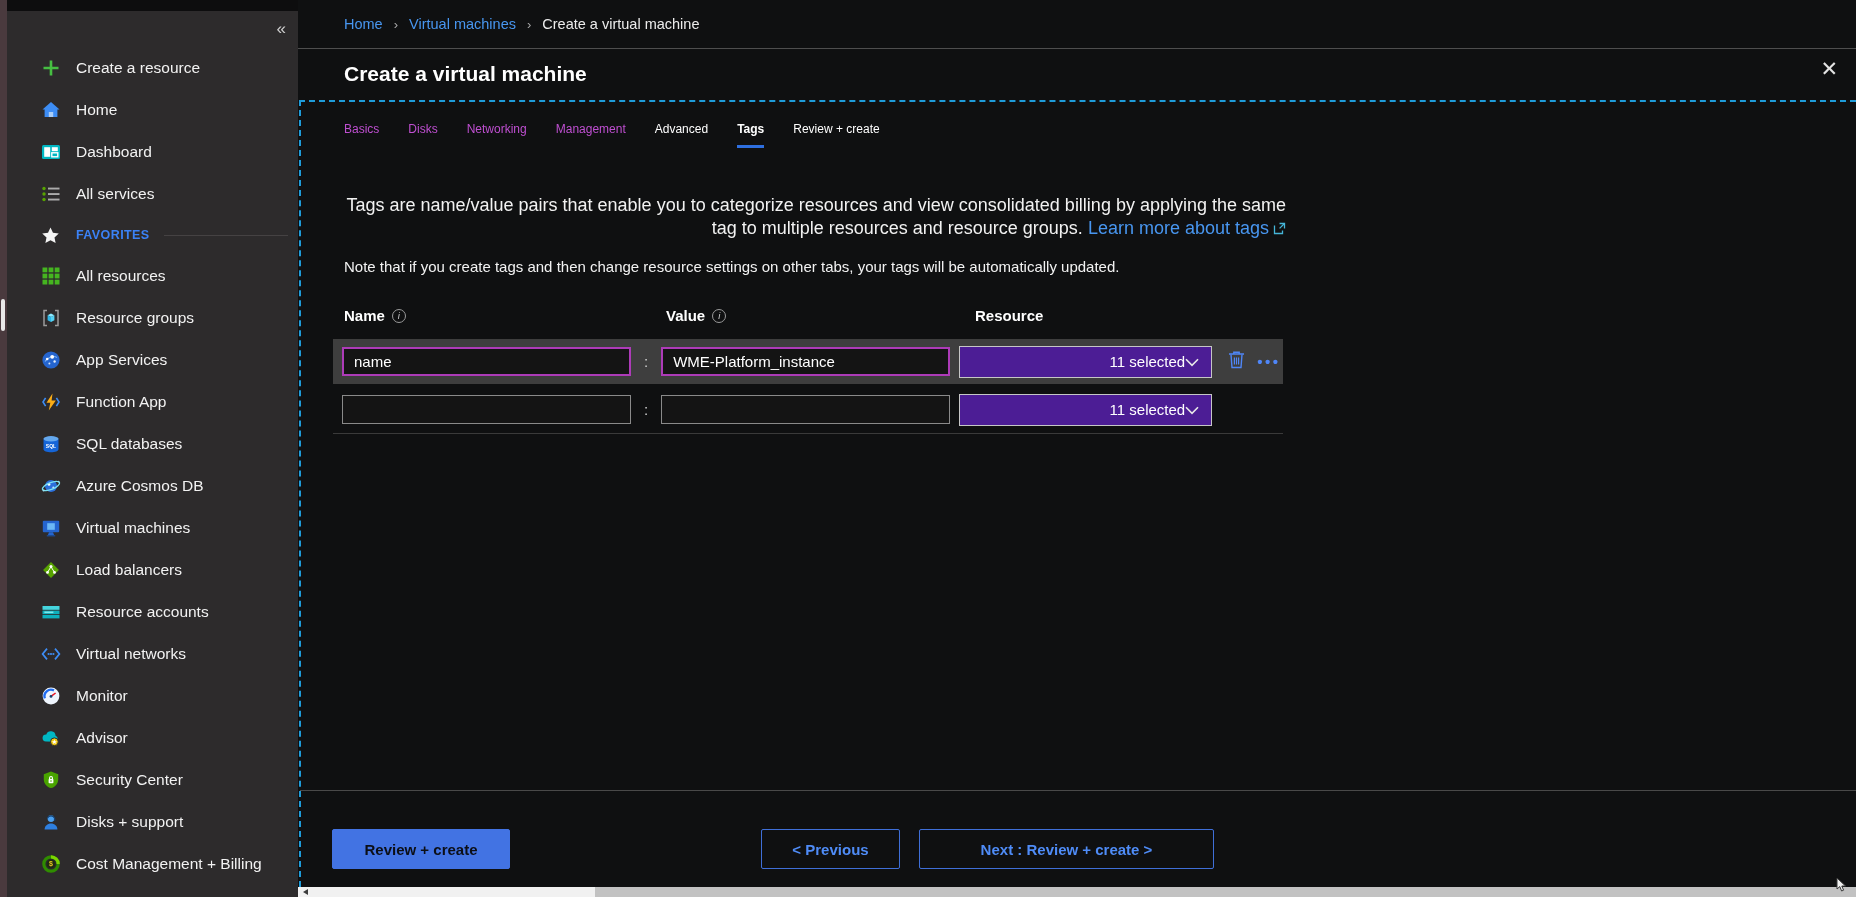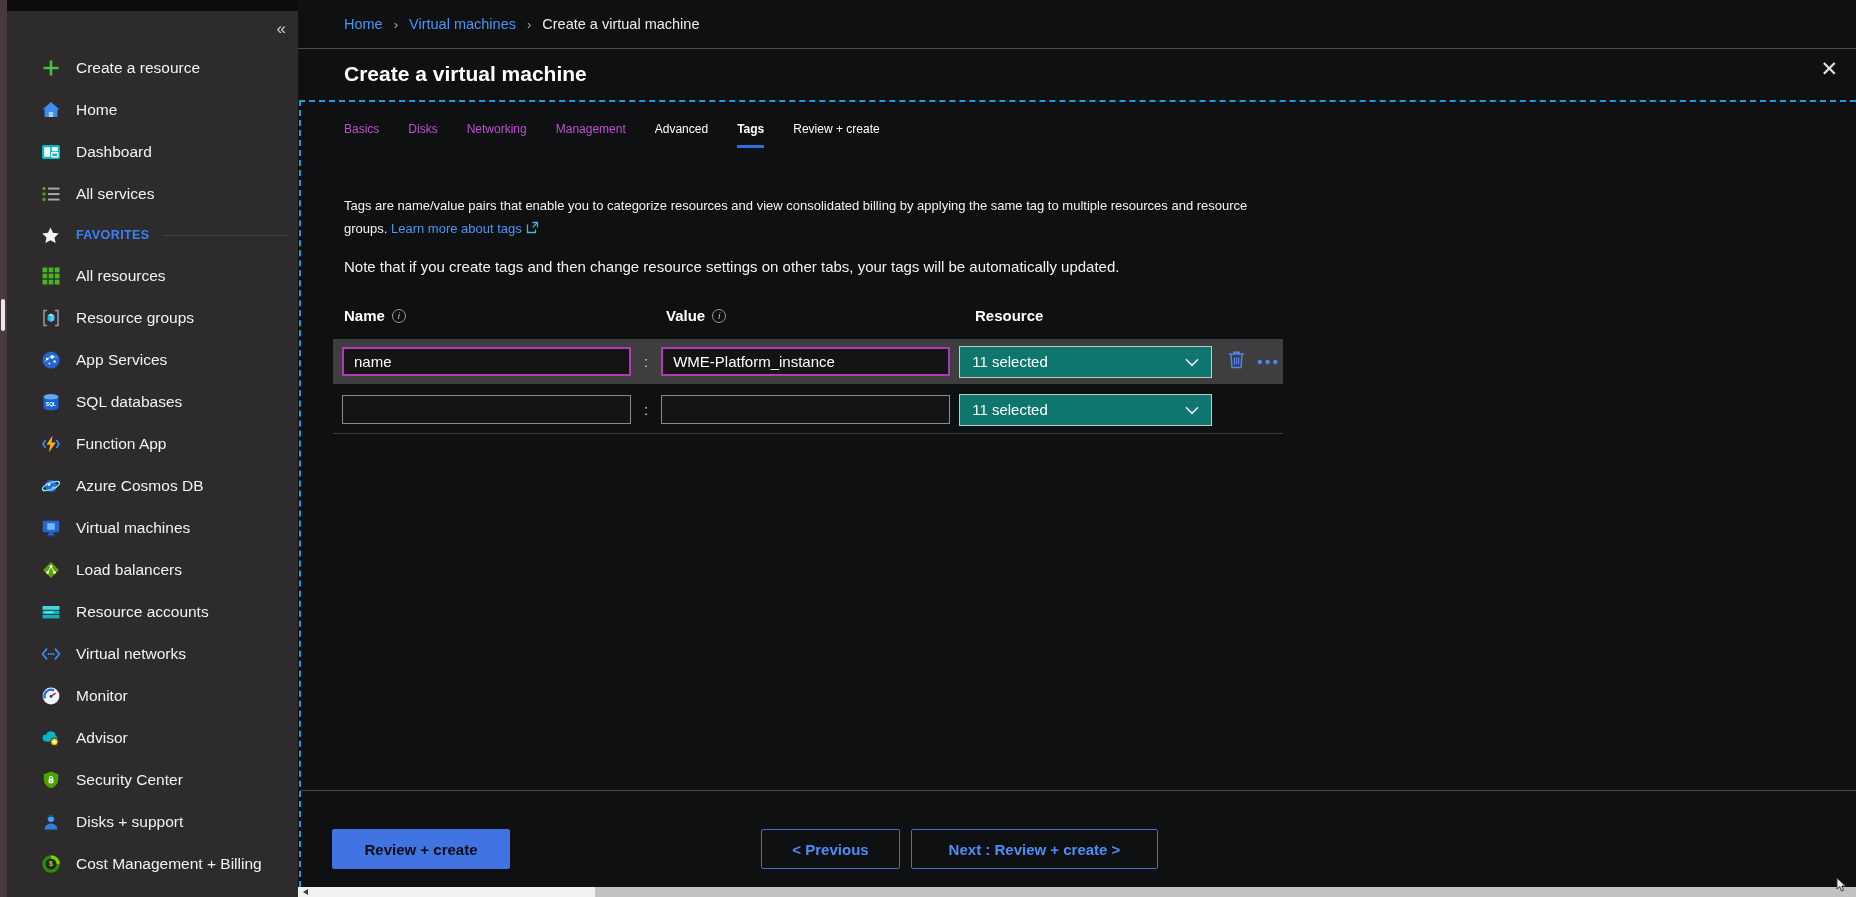--- a/index.html
+++ b/index.html
@@ -36,55 +36,55 @@
   .close-btn { position:absolute; top:53px; right:10px; font-size:21px; color:#e4e4e4; cursor:pointer; padding:4px 8px; }
 
   .focus-outline { position:absolute; left:1px; top:100px; width:1557px; height:787px;
     border-top:2px dashed #1e9cda; border-left:2px dashed #1e9cda; pointer-events:none; }
 
   .tabs { position:absolute; top:122px; left:46px; display:flex; gap:29px; font-size:12px; }
   .tab { cursor:pointer; padding-bottom:9px; color:#ffffff; }
   .tab.done { color:#bf4fd1; }
   .tab.active { font-weight:bold; border-bottom:3px solid #2e6fdf; }
 
-  .intro { position:absolute; top:194px; left:46px; width:942px; font-size:13px; line-height:23px; color:#f2f2f2; }
+  .intro { position:absolute; top:194px; left:46px; width:942px; font-size:18px; line-height:23px; color:#f2f2f2;text-align:right; }
   .link { color:#4896f0; cursor:pointer; }
   .ext-icon { display:inline-block; vertical-align:-1px; margin-left:4px; }
   .note { position:absolute; top:258px; left:46px; font-size:15px; color:#f2f2f2; }
 
   
   .col-head { position:absolute; top:307px; font-size:15px; font-weight:bold; color:#fff; display:flex; align-items:center; gap:7px; }
   .head-name { left:46px; } .head-value { left:368px; } .head-resource { left:677px; }
   .info-dot { width:14px; height:14px; border:1px solid #9a9a9a; border-radius:50%; color:#c8c8c8;
     font-size:9.5px; font-weight:normal; font-style:italic; display:flex; align-items:center; justify-content:center; cursor:pointer; }
 
   .tag-row { position:absolute; left:35px; width:950px; height:45px; display:flex; align-items:center; padding-left:9px; }
   .row-1 { top:339px; background:#3e3e3e; }
   .row-2 { top:387px; }
   .rows-divider { position:absolute; top:433px; left:35px; width:950px; border-bottom:1px solid #3a3a3a; }
 
   .tag-input { width:289px; height:29px; background:#141414; color:#fff; font-size:15px;
     padding:0 10px; font-family:"Liberation Sans", sans-serif; outline:none; }
   .tag-input.filled { border:2px solid #ad3bb8; }
   .tag-input.empty { border:1px solid #8a8a8a; }
   .colon { margin:0 13px; color:#d0d0d0; font-size:15px; }
-  .dropdown { width:253px; height:32px; margin-left:9px; background:#0f766e; border:1px solid #c6c6c6;
-    display:flex; align-items:center; justify-content:space-between; padding:0 12px; cursor:pointer; }
+  .dropdown { width:253px; height:32px; margin-left:9px; background:#4c1d95; border:1px solid #c6c6c6;
+    display:flex; align-items:center; justify-content:flex-end; padding:0 12px; cursor:pointer; }
   .dropdown-text { font-size:15px; color:#fff; }
   .trash-btn { margin-left:16px; cursor:pointer; display:flex; align-items:center; }
   .ellipsis-btn { margin-left:12px; cursor:pointer; color:#4f86f7; font-size:15px; letter-spacing:2.5px; font-weight:bold; }
 
   
   .footer-divider { position:absolute; top:790px; left:2px; width:1556px; border-top:1px solid #494949; }
   .footer { position:absolute; top:829px; left:34px; display:flex; align-items:center; }
   .btn { height:40px; font-size:15px; font-family:"Liberation Sans", sans-serif; cursor:pointer; border-radius:2px; }
   .btn-primary { width:178px; background:#4273e3; color:#0c0f16; font-weight:bold; border:1px solid #4273e3; }
   .btn-outline { background:transparent; color:#4f8cf7; border:1px solid #3f6fd8; font-weight:bold; }
   .btn-prev { width:139px; margin-left:251px; }
-  .btn-next { width:247px; margin-left:11px; }
+  .btn-next { width:295px; margin-left:19px; }
 
   
   .hscroll { position:absolute; left:0; bottom:0; width:1558px; height:10px; background:#f1f1f1; }
   .hscroll-arrow { position:absolute; left:5px; top:2px; width:0; height:0;
     border-top:3.5px solid transparent; border-bottom:3.5px solid transparent; border-right:5px solid #3c3c3c; cursor:pointer; }
   .hscroll-thumb { position:absolute; left:297px; top:0; width:1261px; height:10px; background:#c2c2c2; cursor:pointer; }
   .mouse-cursor { position:absolute; right:8px; bottom:1px; pointer-events:none; }
 </style>
 </head>
 <body>
@@ -195,37 +195,37 @@
             <circle cx="13.6" cy="11.5" r="1.2" fill="#e8f1fc"></circle>
             <circle cx="8.4" cy="13.4" r="1" fill="#cfe2f8"></circle>
           </svg>
       </span>
       <span class="nav-label">App Services</span>
     </div>
 
     <div class="nav-item">
       <span class="nav-icon">
         <svg width="20" height="20" viewBox="0 0 20 20">
+            <path d="M4.6 5.8 2 10l2.6 4.2" stroke="#3d8df5" stroke-width="1.6" fill="none"></path>
+            <path d="M15.4 5.8 18 10l-2.6 4.2" stroke="#3d8df5" stroke-width="1.6" fill="none"></path>
+            <polygon points="11.5,1.5 5.5,10.8 9.3,10.8 7.8,18.5 14.8,8.6 10.6,8.6" fill="#fbae17"></polygon>
+          </svg>
+      </span>
+      <span class="nav-label">Function App</span>
+    </div>
+
+    <div class="nav-item">
+      <span class="nav-icon">
+        <svg width="20" height="20" viewBox="0 0 20 20">
             <path d="M2.5 4.8v10.4c0 1.7 3.4 3 7.5 3s7.5-1.3 7.5-3V4.8z" fill="#1565d8"></path>
             <ellipse cx="10" cy="4.8" rx="7.5" ry="2.7" fill="#64a8ee"></ellipse>
             <text x="10" y="13.6" font-size="5" font-weight="bold" fill="#fff" text-anchor="middle" font-family="Liberation Sans, sans-serif">SQL</text>
           </svg>
       </span>
       <span class="nav-label">SQL databases</span>
-    </div>
-
-    <div class="nav-item">
-      <span class="nav-icon">
-        <svg width="20" height="20" viewBox="0 0 20 20">
-            <path d="M4.6 5.8 2 10l2.6 4.2" stroke="#3d8df5" stroke-width="1.6" fill="none"></path>
-            <path d="M15.4 5.8 18 10l-2.6 4.2" stroke="#3d8df5" stroke-width="1.6" fill="none"></path>
-            <polygon points="11.5,1.5 5.5,10.8 9.3,10.8 7.8,18.5 14.8,8.6 10.6,8.6" fill="#fbae17"></polygon>
-          </svg>
-      </span>
-      <span class="nav-label">Function App</span>
     </div>
 
     <div class="nav-item">
       <span class="nav-icon">
         <svg width="20" height="20" viewBox="0 0 20 20">
             <circle cx="10" cy="10" r="6" fill="#2c6fdb"></circle>
             <circle cx="8" cy="8.4" r="1.4" fill="#fff"></circle>
             <circle cx="12.3" cy="11.6" r="1" fill="#cfe2f8"></circle>
             <ellipse cx="10" cy="10" rx="9.2" ry="3.4" fill="none" stroke="#79e0f2" stroke-width="1.3" transform="rotate(-22 10 10)"></ellipse>
             <circle cx="2.6" cy="14.6" r="1" fill="#9be5f5"></circle>

